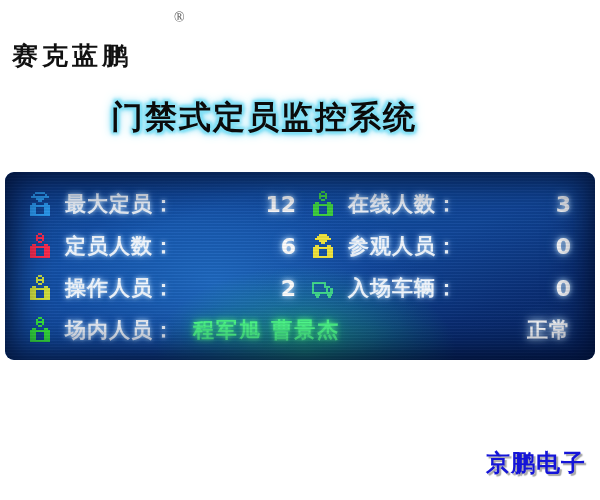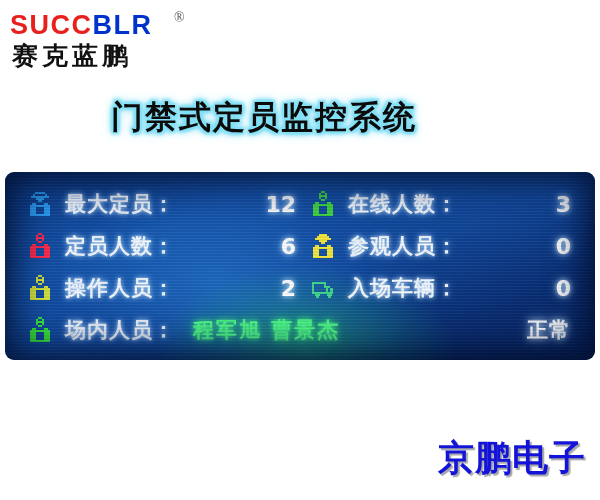--- a/index.html
+++ b/index.html
@@ -182,37 +182,34 @@
     text-shadow: 0 0 6px rgba(210,235,255,1), 0 0 13px rgba(150,205,255,0.85);
     padding-right: 6px;
   }
   .row-last { align-items: center; }
   .row-last .spacer { flex: 1 1 auto; }
 
   
   #footer-brand {
     position: absolute;
     right: 14px;
-    top: 434px;
-    font-family: "DejaVu Sans", sans-serif;
-    font-weight: bold;
-    font-size: 36px;
+    top: 447px;
+    font-family: "DejaVu Sans", sans-serif;
+    font-weight: bold;
+    font-size: 24px;
     letter-spacing: 1px;
     color: #1414d8;
     text-shadow: 2px 2px 1px rgba(150,150,150,0.85);
     white-space: nowrap;
   }
 </style>
 </head>
 <body>
 
 <div id="logo-block">
-  <div id="logo-wordmark">
-    <span class="word-succ">SUCC</span><span class="word-blr">BLR</span>
-  </div>
   <div id="logo-reg">®</div>
   <div id="logo-cn">赛克蓝鹏</div>
 </div>
 
 <div id="page-title">门禁式定员监控系统</div>
 
 <div id="led-panel">
 
   <div id="led-grid">
 

